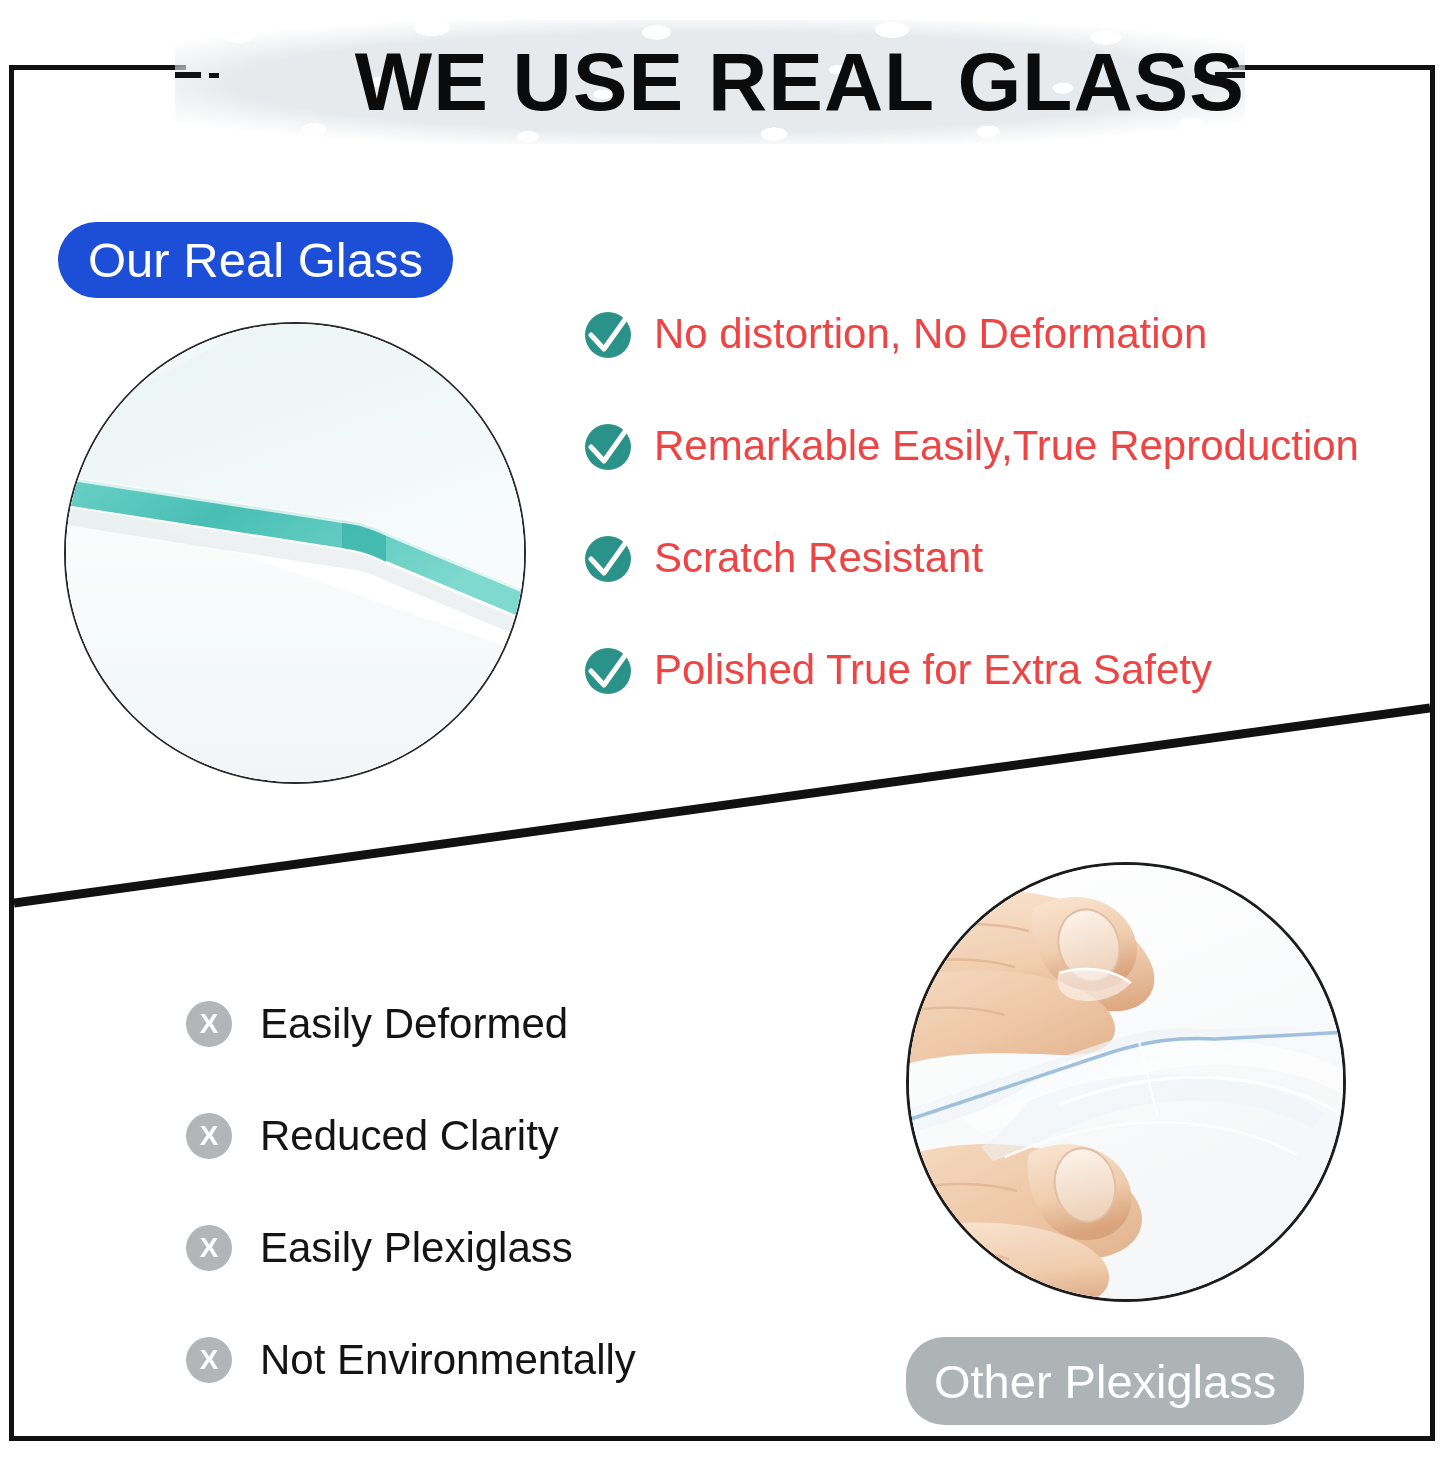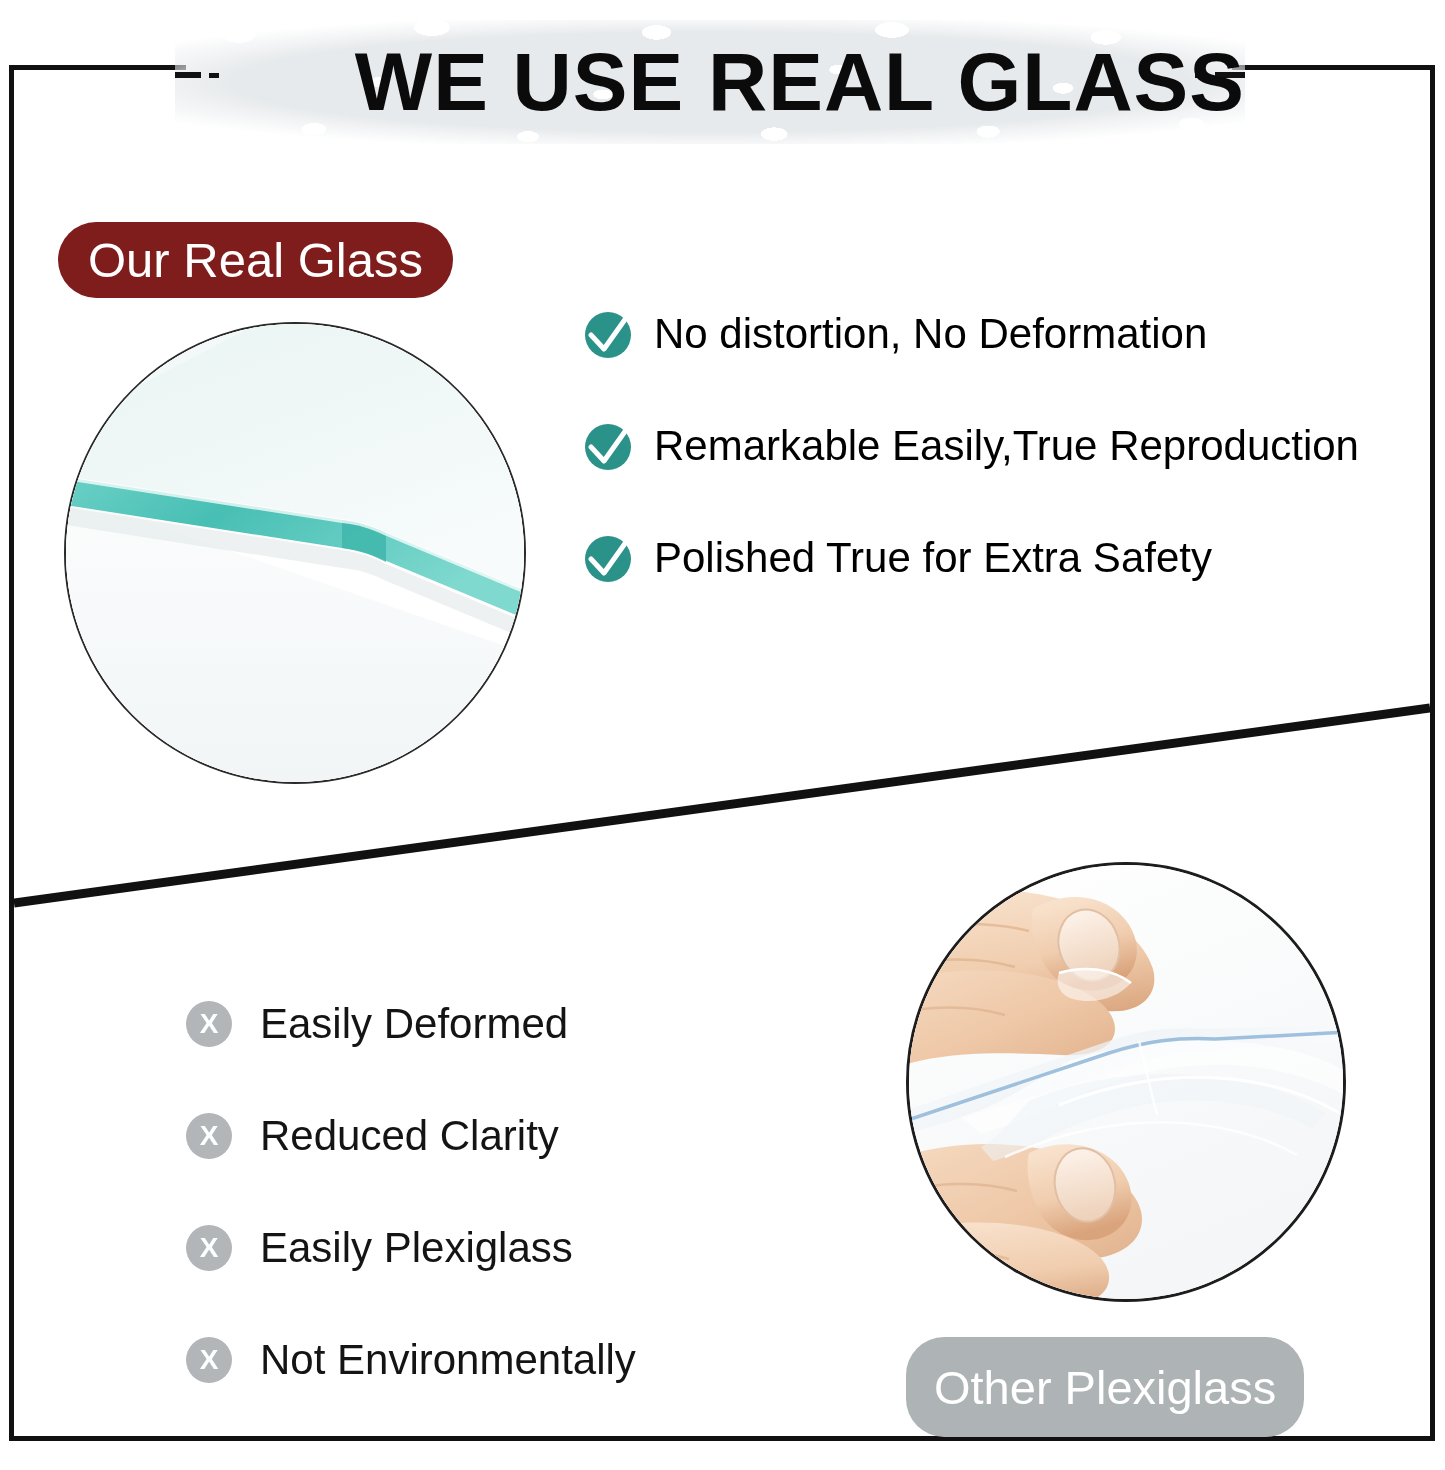--- a/index.html
+++ b/index.html
@@ -127,21 +127,21 @@
   }
 
   #badge-real {
     position: absolute;
     left: 58px;
     top: 222px;
     height: 76px;
     padding: 0 30px;
     display: flex;
     align-items: center;
-    background: #7f1d1d;
+    background: #1d4ed8;
     border-radius: 40px;
     color: #ffffff;
     font-size: 49px;
     line-height: 1;
     font-family: "Liberation Sans", sans-serif;
     white-space: nowrap;
     z-index: 5;
   }
 
   #pros-list {
@@ -158,21 +158,21 @@
   .check-circle {
     position: relative;
     flex: 0 0 auto;
     width: 50px;
     height: 50px;
     margin-right: 20px;
   }
   .pro-label {
     font-size: 42px;
     line-height: 46px;
-    color: #000000;
+    color: #ef4444;
     white-space: nowrap;
     font-family: "Liberation Sans Narrow", "Liberation Sans", sans-serif;
   }
 
   
   #plexi-photo {
     position: absolute;
     left: 906px;
     top: 862px;
     width: 440px;
@@ -183,21 +183,21 @@
     box-sizing: border-box;
     background: #fdfdfd;
     z-index: 1;
   }
 
   #badge-plexi {
     position: absolute;
     left: 906px;
     top: 1337px;
     height: 72px;
-    padding: 14px 28px;
+    padding: 8px 28px;
     display: flex;
     align-items: center;
     background: #aeb3b5;
     border-radius: 38px;
     color: #ffffff;
     font-size: 47px;
     line-height: 1;
     white-space: nowrap;
     z-index: 5;
   }
@@ -313,20 +313,29 @@
   <div class="pro-row">
     <span class="check-circle">
       <svg viewBox="0 0 50 50" width="50" height="50">
         <circle cx="24" cy="26" r="23" fill="#2b9289"></circle>
         <path d="M7 26 L20 40 L47 2" fill="none" stroke="#ffffff" stroke-width="5" stroke-linecap="round" stroke-linejoin="round"></path>
       </svg>
     </span>
     <span class="pro-label">Remarkable Easily,True Reproduction</span>
   </div>
 
+  <div class="pro-row">
+    <span class="check-circle">
+      <svg viewBox="0 0 50 50" width="50" height="50">
+        <circle cx="24" cy="26" r="23" fill="#2b9289"></circle>
+        <path d="M7 26 L20 40 L47 2" fill="none" stroke="#ffffff" stroke-width="5" stroke-linecap="round" stroke-linejoin="round"></path>
+      </svg>
+    </span>
+    <span class="pro-label">Scratch Resistant</span>
+  </div>
 
   <div class="pro-row">
     <span class="check-circle">
       <svg viewBox="0 0 50 50" width="50" height="50">
         <circle cx="24" cy="26" r="23" fill="#2b9289"></circle>
         <path d="M7 26 L20 40 L47 2" fill="none" stroke="#ffffff" stroke-width="5" stroke-linecap="round" stroke-linejoin="round"></path>
       </svg>
     </span>
     <span class="pro-label">Polished True for Extra Safety</span>
   </div>

